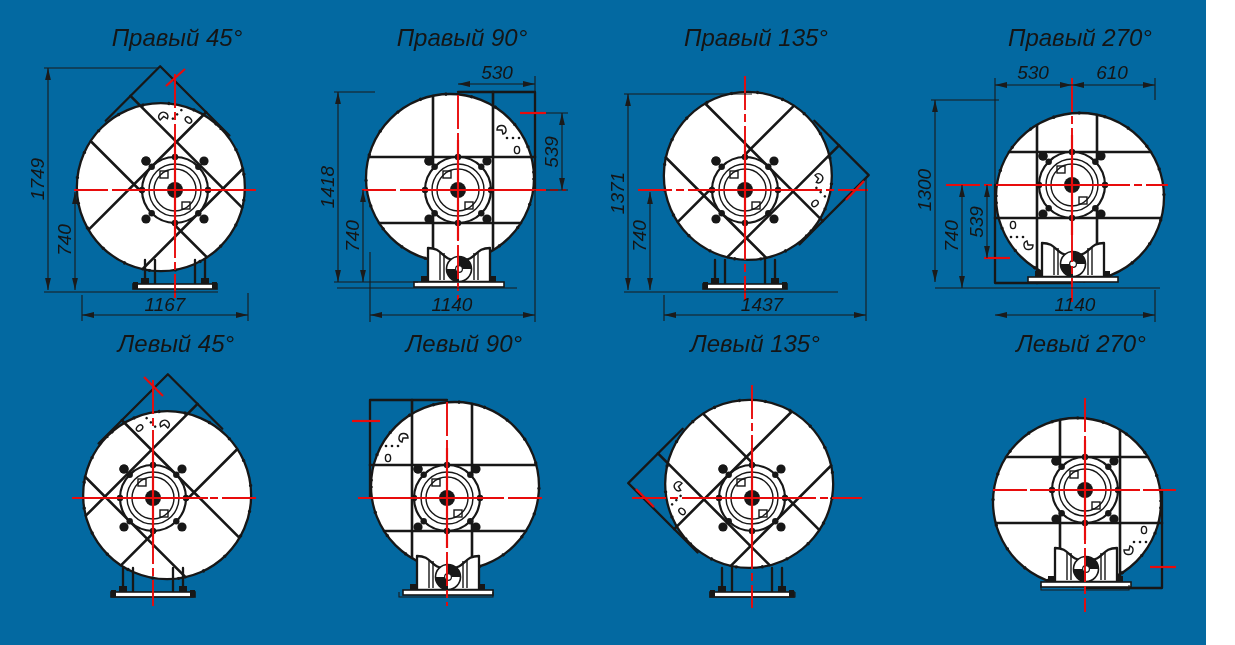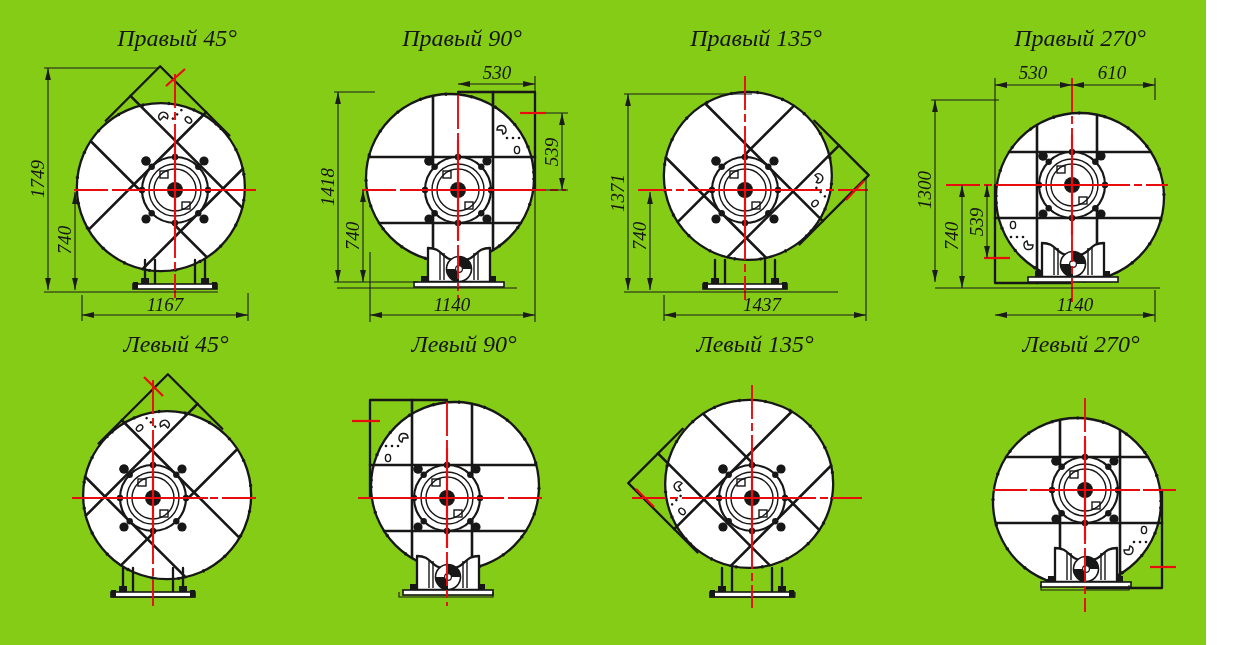--- a/index.html
+++ b/index.html
@@ -1,17 +1,17 @@
 <!DOCTYPE html>
 <html><head>
 <meta charset="utf-8">
 <style>
   html,body{margin:0;padding:0;background:#fff;}
-  #stage{position:relative;width:1206px;height:645px;background:#84cc16;overflow:hidden;
-         font-family:Liberation Serif, serif;}
+  #stage{position:relative;width:1206px;height:645px;background:#0369a1;overflow:hidden;
+         font-family:Liberation Sans, sans-serif;}
   svg{display:block}
   .body{stroke:#171717;stroke-width:2.3;fill:none;stroke-linecap:round;stroke-linejoin:round;}
   .bodyfill{stroke:#171717;stroke-width:2.3;fill:#ffffff;stroke-linejoin:round;}
   .grid{stroke:#171717;stroke-width:2.6;fill:none;stroke-linecap:round;}
   .thin{stroke:#171717;stroke-width:1.4;fill:none;}
   .dark{fill:#171717;stroke:none;}
   .dim{stroke:#1b1b1b;stroke-width:1.1;fill:none;}
   .ext{stroke:#1b1b1b;stroke-width:1.1;fill:none;}
   .redc{stroke:#e80c0c;stroke-width:1.9;fill:none;stroke-dasharray:34 4 8 4;}
   .reds{stroke:#e80c0c;stroke-width:2.2;fill:none;}

